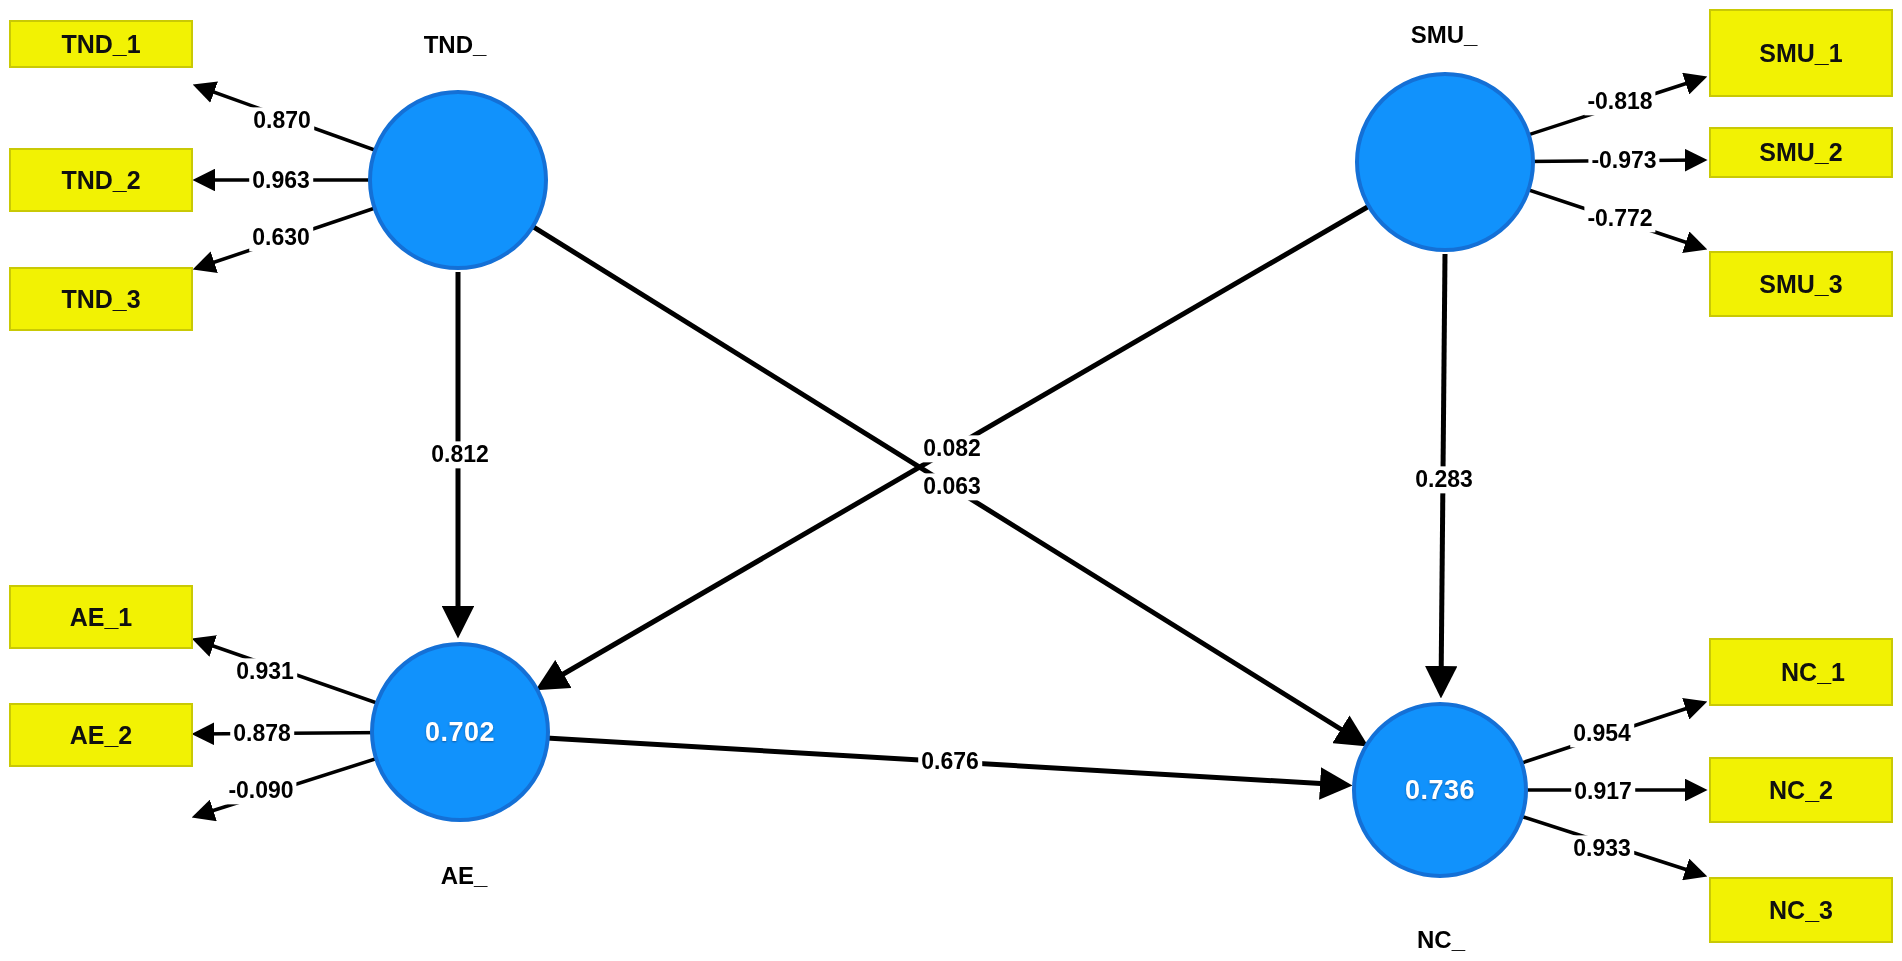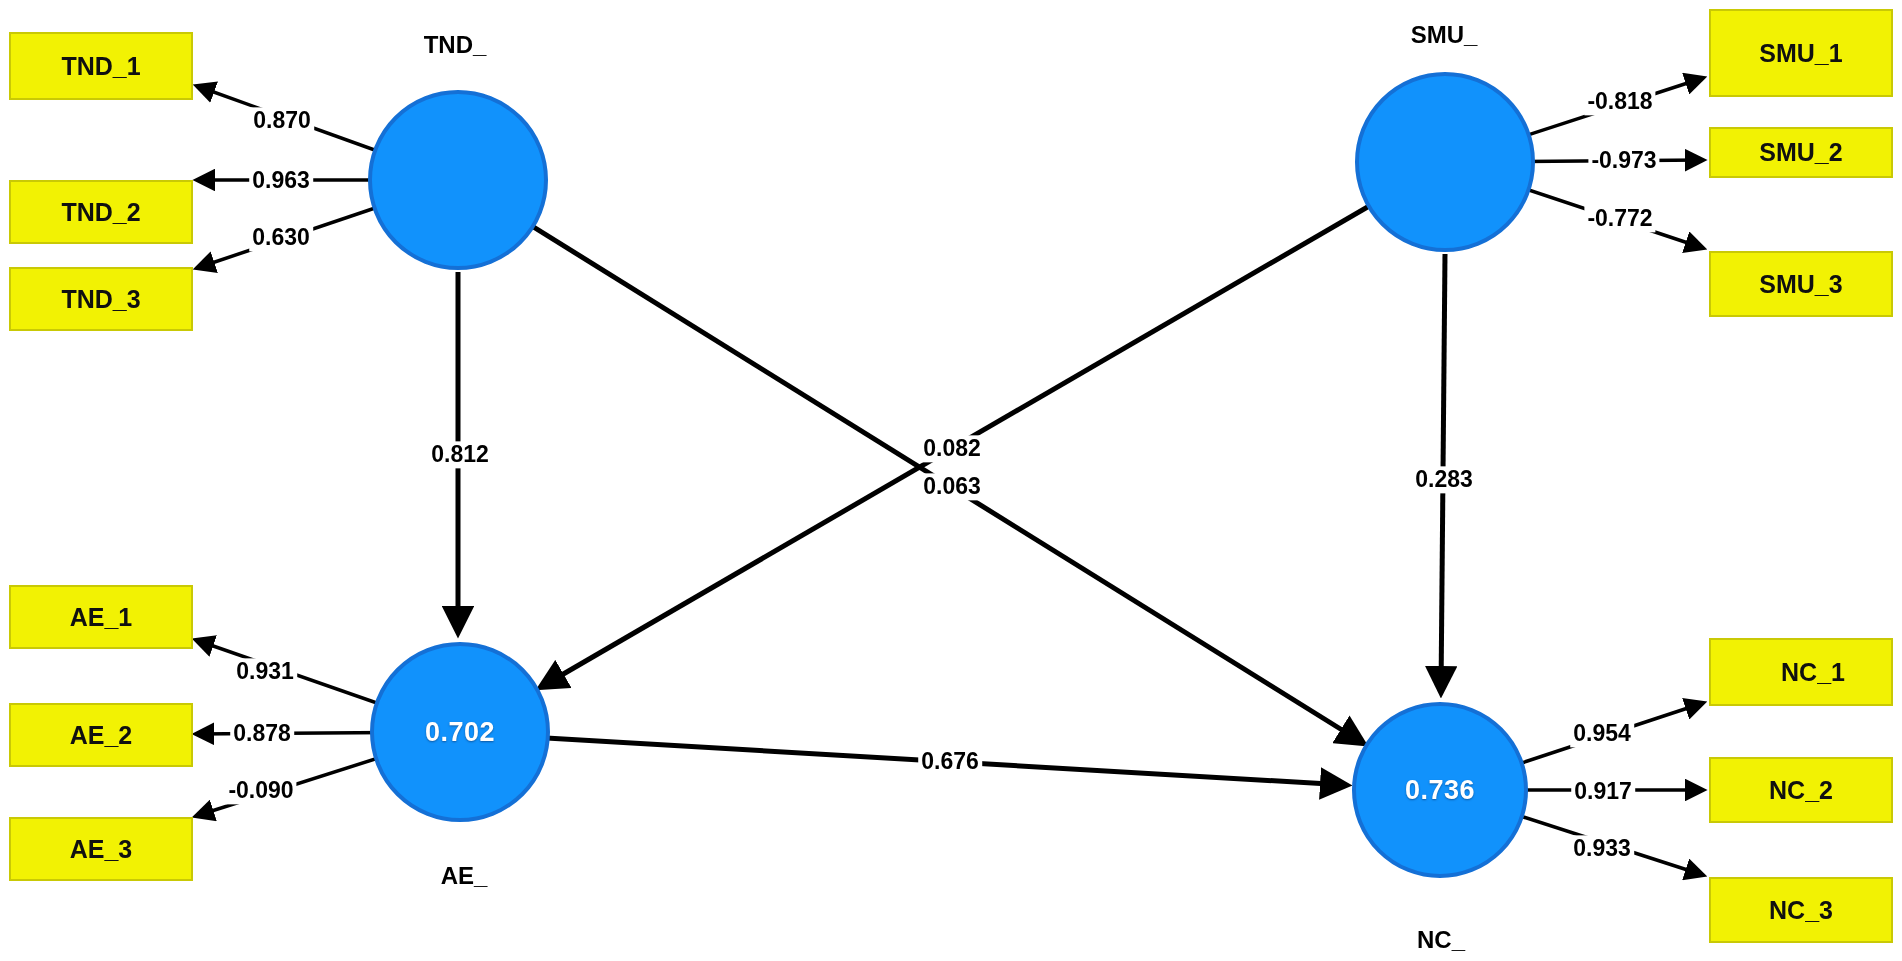--- a/index.html
+++ b/index.html
@@ -74,26 +74,25 @@
   </div>
   <div class="construct" style="left:1352px; top:702px; width:176px; height:176px;">
     <span class="r2">0.736</span>
   </div>
 
   <div class="node-title" style="left:455px; top:45px;">TND_</div>
   <div class="node-title" style="left:1444px; top:35px;">SMU_</div>
   <div class="node-title" style="left:464px; top:876px;">AE_</div>
   <div class="node-title" style="left:1441px; top:940px;">NC_</div>
 
-  <div class="indicator" style="left:9px; top:32px;  width:184px; height:68px;">TND_1</div>
-  <div class="indicator" style="left:9px; top:148px; width:184px; height:64px;margin-top:32px;">TND_2</div>
+  <div class="indicator" style="left:9px; top:20px;  width:184px; height:48px;">TND_1</div>
+  <div class="indicator" style="left:9px; top:148px; width:184px; height:64px;">TND_2</div>
   <div class="indicator" style="left:9px; top:267px; width:184px; height:64px;">TND_3</div>
   <div class="indicator" style="left:9px; top:585px; width:184px; height:64px;">AE_1</div>
   <div class="indicator" style="left:9px; top:703px; width:184px; height:64px;">AE_2</div>
-  <div class="indicator" style="left:9px; top:817px; width:184px; height:64px;">AE_3</div>
 
   <div class="indicator" style="left:1709px; top:9px;   width:184px; height:88px;">SMU_1</div>
   <div class="indicator" style="left:1709px; top:127px; width:184px; height:51px;">SMU_2</div>
   <div class="indicator" style="left:1709px; top:251px; width:184px; height:66px;">SMU_3</div>
   <div class="indicator" style="left:1709px; top:638px; width:184px; height:68px;padding-left:24px;">NC_1</div>
   <div class="indicator" style="left:1709px; top:757px; width:184px; height:66px;">NC_2</div>
   <div class="indicator" style="left:1709px; top:877px; width:184px; height:66px;">NC_3</div>
 
   <div class="num" style="left:282px; top:121px;">0.870</div>
   <div class="num" style="left:281px; top:181px;">0.963</div>

